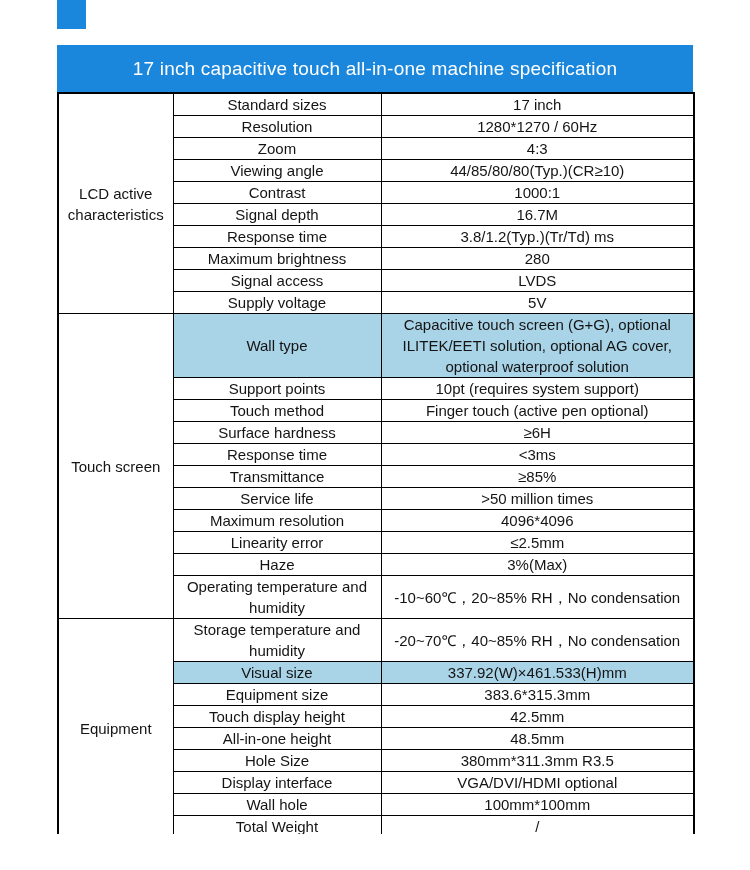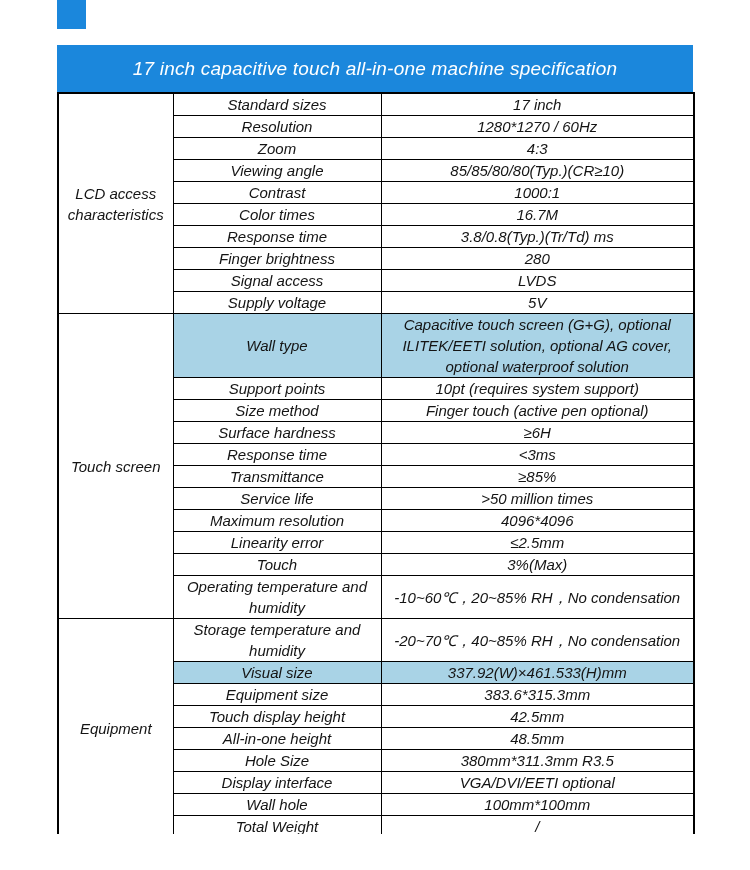--- a/index.html
+++ b/index.html
@@ -7,21 +7,20 @@
   body {
     font-family: "Liberation Sans", sans-serif;
     background: #ffffff;
   }
   .page {
     position: relative;
     width: 750px;
     height: 834px;
     background: #ffffff;
     overflow: hidden;
-    font-style: italic;
   }
   .deco {
     position: absolute;
     left: 57px;
     width: 29px;
     background: var(--header-bg, #1b87dc);
   }
   .deco.top { top: 0; height: 29px; }
   .deco.bottom { top: 841px; height: 29px; }
   .header-bar {
@@ -71,71 +70,71 @@
   <div class="deco top"></div>
   <div class="deco bottom"></div>
 
   <div class="header-bar">
     <span>17 inch capacitive touch all-in-one machine specification</span>
   </div>
 
   <table class="spec">
     <tbody>
         <tr>
-          <td class="cat-cell" rowspan="10">LCD access characteristics</td>
+          <td class="cat-cell" rowspan="10">LCD active characteristics</td>
           <td class="label-cell">Standard sizes</td>
           <td class="value-cell">17 inch</td>
         </tr>
         <tr>
           <td class="label-cell">Resolution</td>
           <td class="value-cell">1280*1270 / 60Hz</td>
         </tr>
         <tr>
           <td class="label-cell">Zoom</td>
           <td class="value-cell">4:3</td>
         </tr>
         <tr>
           <td class="label-cell">Viewing angle</td>
-          <td class="value-cell">85/85/80/80(Typ.)(CR≥10)</td>
+          <td class="value-cell">44/85/80/80(Typ.)(CR≥10)</td>
         </tr>
         <tr>
           <td class="label-cell">Contrast</td>
           <td class="value-cell">1000:1</td>
         </tr>
         <tr>
-          <td class="label-cell">Color times</td>
+          <td class="label-cell">Signal depth</td>
           <td class="value-cell">16.7M</td>
         </tr>
         <tr>
           <td class="label-cell">Response time</td>
-          <td class="value-cell">3.8/0.8(Typ.)(Tr/Td) ms</td>
-        </tr>
-        <tr>
-          <td class="label-cell">Finger brightness</td>
+          <td class="value-cell">3.8/1.2(Typ.)(Tr/Td) ms</td>
+        </tr>
+        <tr>
+          <td class="label-cell">Maximum brightness</td>
           <td class="value-cell">280</td>
         </tr>
         <tr>
           <td class="label-cell">Signal access</td>
           <td class="value-cell">LVDS</td>
         </tr>
         <tr>
           <td class="label-cell">Supply voltage</td>
           <td class="value-cell">5V</td>
         </tr>
         <tr>
           <td class="cat-cell" rowspan="11">Touch screen</td>
           <td class="label-cell highlight">Wall type</td>
           <td class="value-cell highlight">Capacitive touch screen (G+G), optional ILITEK/EETI solution, optional AG cover, optional waterproof solution</td>
         </tr>
         <tr>
           <td class="label-cell">Support points</td>
           <td class="value-cell">10pt (requires system support)</td>
         </tr>
         <tr>
-          <td class="label-cell">Size method</td>
+          <td class="label-cell">Touch method</td>
           <td class="value-cell">Finger touch (active pen optional)</td>
         </tr>
         <tr>
           <td class="label-cell">Surface hardness</td>
           <td class="value-cell">≥6H</td>
         </tr>
         <tr>
           <td class="label-cell">Response time</td>
           <td class="value-cell">&lt;3ms</td>
         </tr>
@@ -149,21 +148,21 @@
         </tr>
         <tr>
           <td class="label-cell">Maximum resolution</td>
           <td class="value-cell">4096*4096</td>
         </tr>
         <tr>
           <td class="label-cell">Linearity error</td>
           <td class="value-cell">≤2.5mm</td>
         </tr>
         <tr>
-          <td class="label-cell">Touch</td>
+          <td class="label-cell">Haze</td>
           <td class="value-cell">3%(Max)</td>
         </tr>
         <tr>
           <td class="label-cell">Operating temperature and humidity</td>
           <td class="value-cell">-10~60℃，20~85% RH，No condensation</td>
         </tr>
         <tr>
           <td class="cat-cell" rowspan="9">Equipment</td>
           <td class="label-cell">Storage temperature and humidity</td>
           <td class="value-cell">-20~70℃，40~85% RH，No condensation</td>
@@ -183,21 +182,21 @@
         <tr>
           <td class="label-cell">All-in-one height</td>
           <td class="value-cell">48.5mm</td>
         </tr>
         <tr>
           <td class="label-cell">Hole Size</td>
           <td class="value-cell">380mm*311.3mm R3.5</td>
         </tr>
         <tr>
           <td class="label-cell">Display interface</td>
-          <td class="value-cell">VGA/DVI/EETI optional</td>
+          <td class="value-cell">VGA/DVI/HDMI optional</td>
         </tr>
         <tr>
           <td class="label-cell">Wall hole</td>
           <td class="value-cell">100mm*100mm</td>
         </tr>
         <tr>
           <td class="label-cell">Total Weight</td>
           <td class="value-cell">/</td>
         </tr>
       </tbody>

